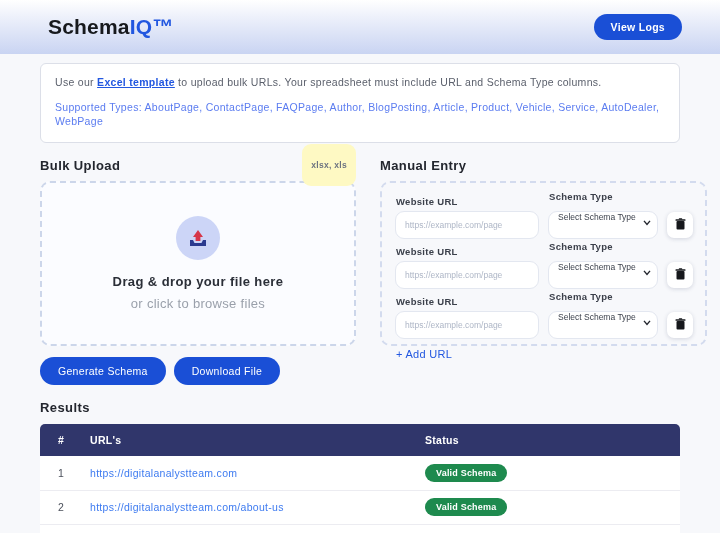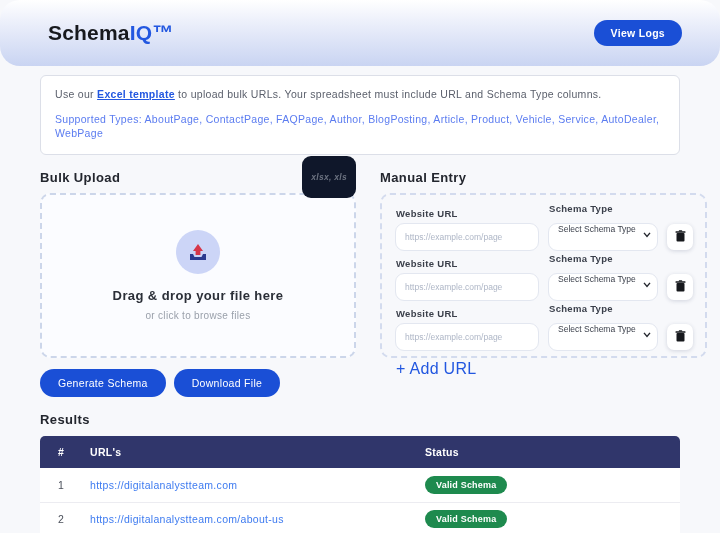--- a/index.html
+++ b/index.html
@@ -5,25 +5,24 @@
   * { margin:0; padding:0; box-sizing:border-box; }
   html,body { width:720px; height:533px; overflow:hidden; }
   body {
     font-family:"Liberation Sans", sans-serif;
     background:#f7f8fb;
     color:#3a3f4a;
     letter-spacing:.3px;
   }
   
   .header {
-    height:66px;
+    height:54px;
     background:linear-gradient(180deg,#ffffff 0%,#eef1fb 30%,#c9d4f2 100%);
     display:flex; align-items:center; justify-content:space-between;
     padding:0 38px 0 48px;
-    border-radius:20px;
   }
   .brand { font-size:21px; font-weight:bold; color:#17191d; letter-spacing:.2px; }
   .brand .iq { color:#2257e0; }
   .view-logs-btn {
     background:#1a4fd6; color:#fff; border:none; border-radius:15px;
     font-family:inherit; font-size:10.5px; font-weight:bold;
     padding:7px 17px; cursor:pointer; letter-spacing:.3px;
   }
   
   .main { padding:9px 40px 0 40px; }
@@ -34,36 +33,36 @@
   .info-line1 { color:#5a5f6b; }
   .excel-link { color:#2257e0; font-weight:bold; text-decoration:underline; cursor:pointer; }
   .info-line2 { color:#5b7cf0; margin-top:10px; }
   
   .columns { display:flex; gap:24px; margin-top:13px; }
   .col-left  { width:316px; flex:0 0 316px; }
   .col-right { flex:1; }
   .section-head { display:flex; align-items:center; justify-content:space-between; height:18px; }
   .section-title { font-size:13px; font-weight:bold; color:#23262e; letter-spacing:.4px; }
   .filetype-badge {
-    background:#0f172a; color:#6b7280; font-size:8.5px; font-weight:bold;
-    border-radius:9px; padding:16px 9px;font-style:italic;
+    background:#fef9c3; color:#6b7280; font-size:8.5px; font-weight:bold;
+    border-radius:9px; padding:16px 9px;
   }
   
   .dropzone {
     margin-top:7px; height:165px;
     background:#fbfcff; border:2px dashed #ccd6ea; border-radius:10px;
     display:flex; flex-direction:column; align-items:center; justify-content:center;
     cursor:pointer;
   }
   .upload-circle {
     width:44px; height:44px; border-radius:50%; background:#ccd5f7;
     display:flex; align-items:center; justify-content:center;
   }
   .dz-title { margin-top:14px; font-size:13px; font-weight:bold; color:#2b2f38; letter-spacing:.4px; }
-  .dz-sub { margin-top:7px; font-size:10px; color:#9aa0ab; }
+  .dz-sub { margin-top:7px; font-size:13px; color:#9aa0ab; }
   
   .manual-box {
     margin-top:7px; height:165px;
     border:2px dashed #d3dbee; border-radius:10px;
     padding:6px 12px 0 13px;
   }
   .me-row { margin-bottom:0px; }
   .me-grid { display:flex; gap:9px; align-items:flex-end; }
   .me-field-url { width:144px; }
   .me-field-type { width:110px; }
@@ -83,21 +82,21 @@
   }
   .select-chevron {
     position:absolute; right:7px; top:50%; transform:translateY(-52%);
     pointer-events:none; display:flex;
   }
   .trash-btn {
     width:26px; height:26px; background:#fff; border:none; border-radius:7px;
     box-shadow:0 1px 4px rgba(40,50,90,.18); cursor:pointer;
     display:flex; align-items:center; justify-content:center; margin-bottom:1px;
   }
-  .add-url { display:inline-block; margin:9px 0 0 1px; font-size:16px; color:#2257e0; cursor:pointer; }
+  .add-url { display:inline-block; margin:9px 0 0 1px; font-size:11px; color:#2257e0; cursor:pointer; }
   
   .actions { display:flex; gap:8px; margin-top:11px; }
   .action-btn {
     background:#1a4fd6; color:#fff; border:none; border-radius:14px;
     font-family:inherit; font-size:10.5px; font-weight:normal;
     padding:8px 18px; cursor:pointer; letter-spacing:.3px;
   }
   
   .results-title { margin-top:15px; font-size:13px; font-weight:bold; color:#23262e; letter-spacing:.4px; }
   .results-table { margin-top:9px; border-radius:5px 5px 0 0; overflow:hidden; }

